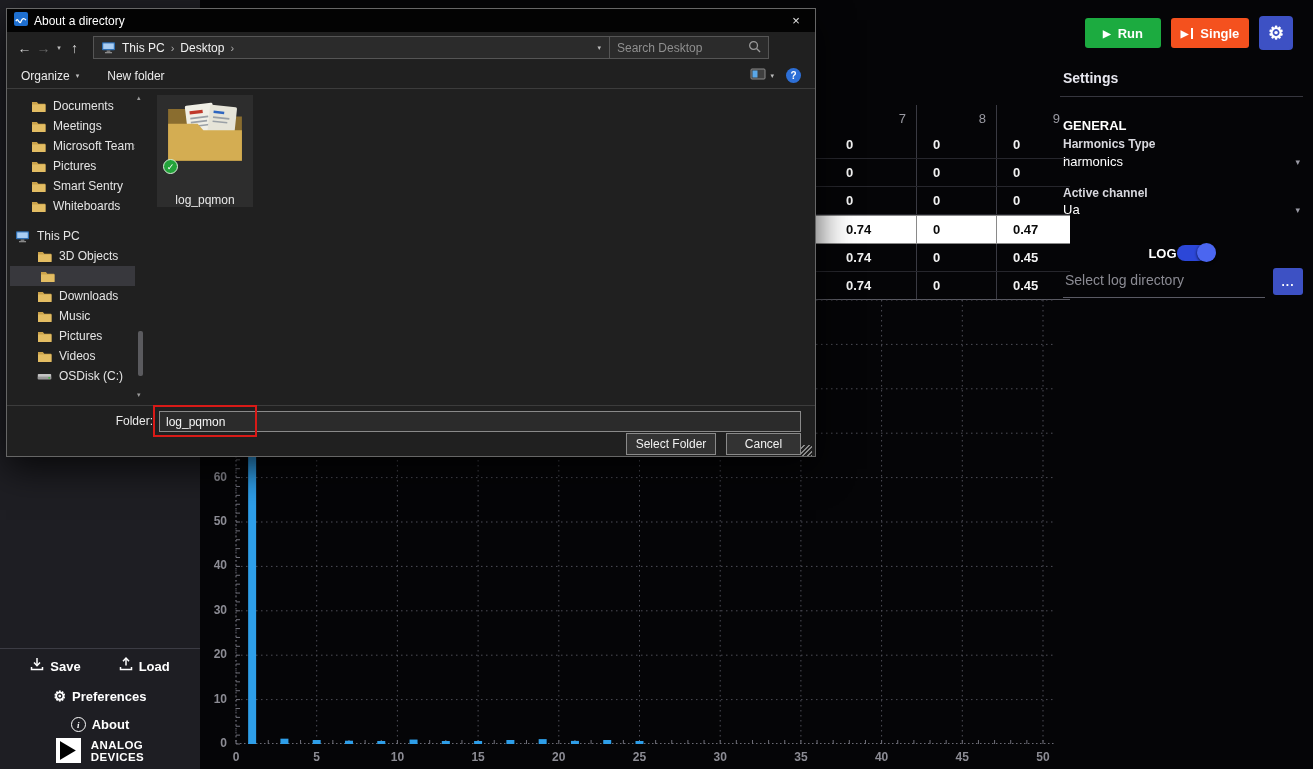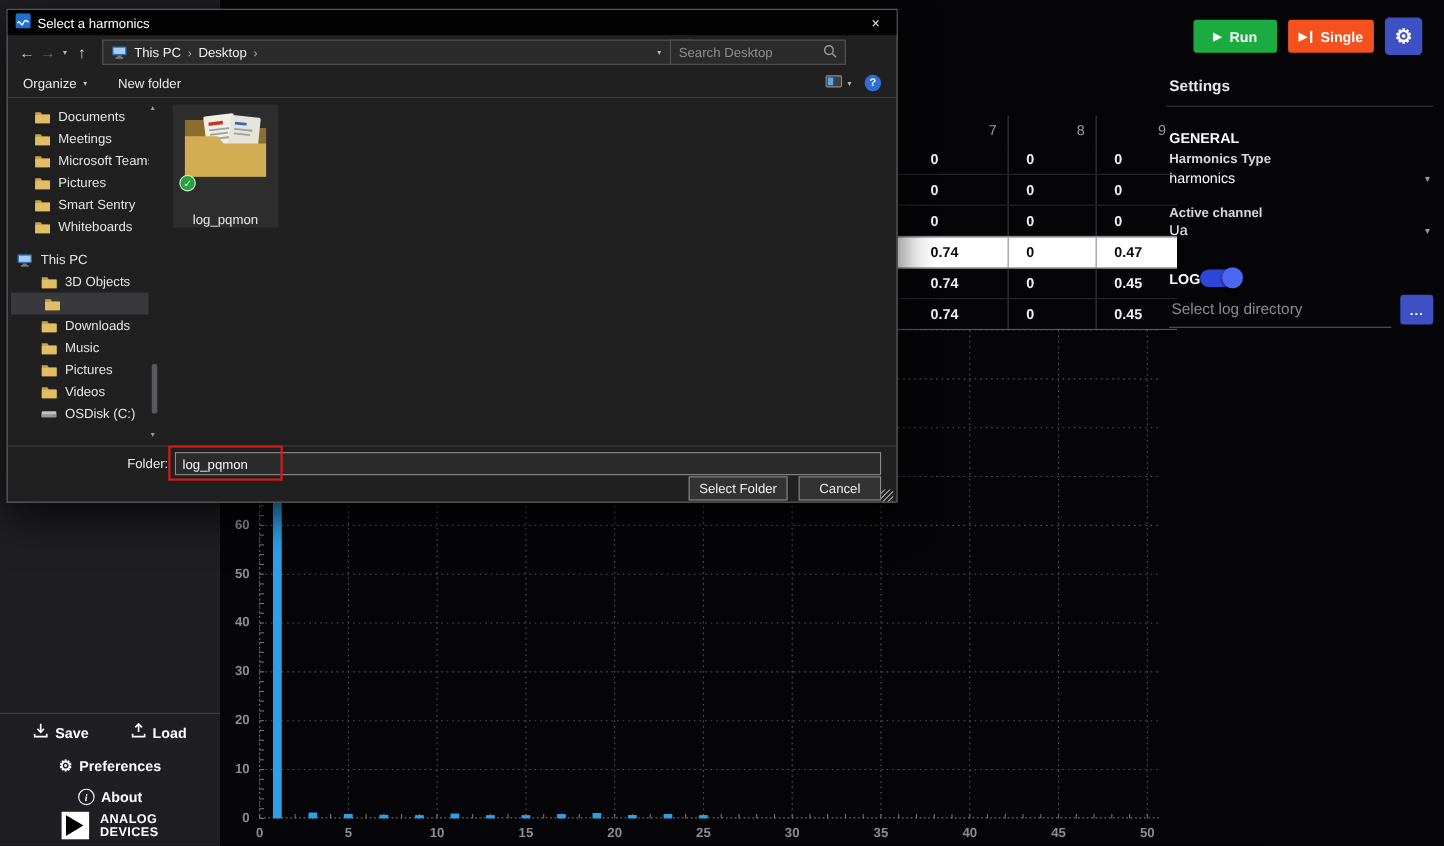--- a/index.html
+++ b/index.html
@@ -36,21 +36,21 @@
   .set-div{position:absolute;left:0;top:34px;width:243px;height:1px;background:#36363e;}
   .sec-title{position:absolute;left:3px;font-size:13px;font-weight:bold;color:#fff;}
   .sec-general{top:56px;}
   .fld-label{position:absolute;left:3px;font-size:12px;font-weight:bold;color:#d8d8de;}
   .lbl-ht{top:75px;}
   .sel{position:absolute;left:3px;width:237px;display:flex;justify-content:space-between;align-items:center;font-size:13px;color:#fff;cursor:pointer;}
   .sel-ht{top:92px;}
   .caret{color:#9a9aa4;font-size:9px;}
   .lbl-ac{top:124px;}
   .sel-ac{top:140px;}
-  .log-row{position:absolute;left:3px;top:183px;width:237px;display:flex;justify-content:flex-start;align-items:center;}
+  .log-row{position:absolute;left:3px;top:183px;width:237px;display:flex;justify-content:center;align-items:center;}
   .switch{width:38px;height:16px;border-radius:9px;background:#2c47d8;position:relative;cursor:pointer;}
   .switch .knob{position:absolute;right:-1px;top:-2px;width:19px;height:19px;border-radius:50%;background:#4b66f0;box-shadow:0 1px 3px rgba(0,0,0,.8);}
   .log-input-row{position:absolute;left:3px;top:206px;width:240px;display:flex;gap:8px;align-items:flex-start;}
   .log-input{flex:1;font-size:14px;color:#8b8b93;border-bottom:1px solid #5a5a64;padding:4px 2px 9px 2px;}
   .browse-btn{width:30px;height:27px;background:#3d51c4;border:none;border-radius:3px;color:#fff;display:flex;align-items:center;justify-content:center;font-weight:bold;letter-spacing:1px;font-size:12px;cursor:pointer;}
   
   .harm-table{position:absolute;left:816px;top:105px;width:254px;}
   .ht-header{display:flex;height:26px;color:#9a9aa2;font-size:13px;}
   .ht-row{display:flex;height:27px;font-size:13px;font-weight:bold;color:#f2f2f2;border-bottom:1px solid #26262c;}
   .ht-row:last-child{border-bottom:1px solid #5a5a62;}
@@ -413,21 +413,21 @@
       <div class="xlab" style="left: 795px;">50</div>
     </div>
 </div>
 
 <div class="dlg">
   <div class="dlg-title">
     <span><svg width="14" height="14" viewBox="0 0 14 14">
           <rect width="14" height="14" rx="2" fill="#1e6fd0"></rect>
           <path d="M2 9.2c1.6-5 3.4 4.4 5 .2 1.3-3.4 3-3.6 5-1.2" stroke="#fff" fill="none" stroke-width="1.3"></path>
         </svg></span>
-    <span class="dlg-title-text">Select a harmonics</span>
+    <span class="dlg-title-text">About a directory</span>
     <span class="dlg-close">×</span>
   </div>
 
   <div class="dlg-nav">
     <div class="nav-row">
       <span class="nav-ic">←</span>
       <span class="nav-ic dis">→</span>
       <span class="nav-ic sm">▾</span>
       <span class="nav-ic">↑</span>
     </div>

